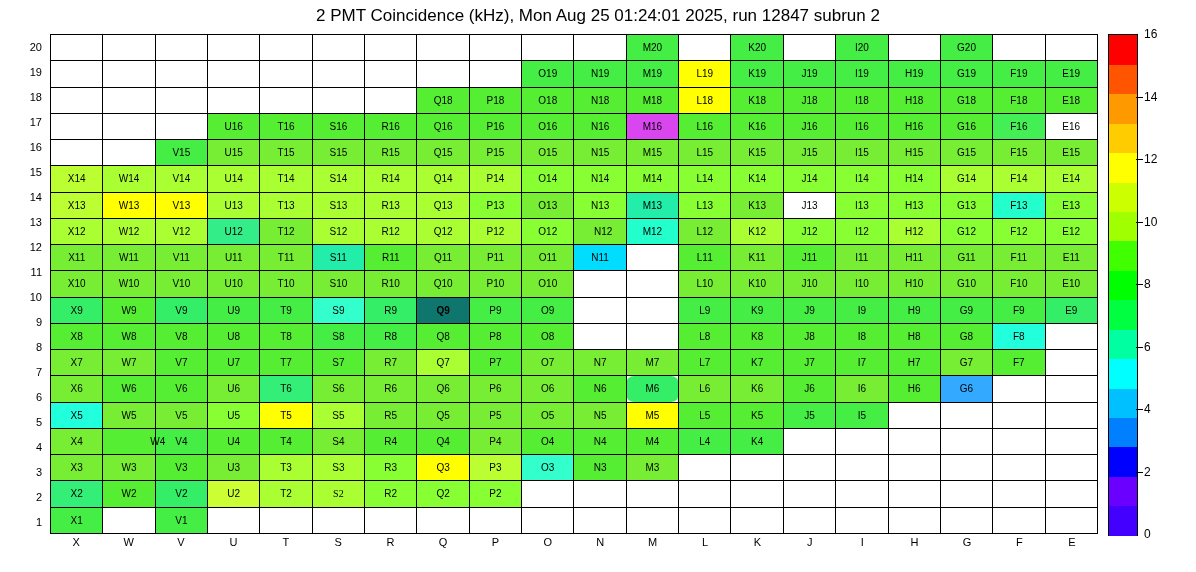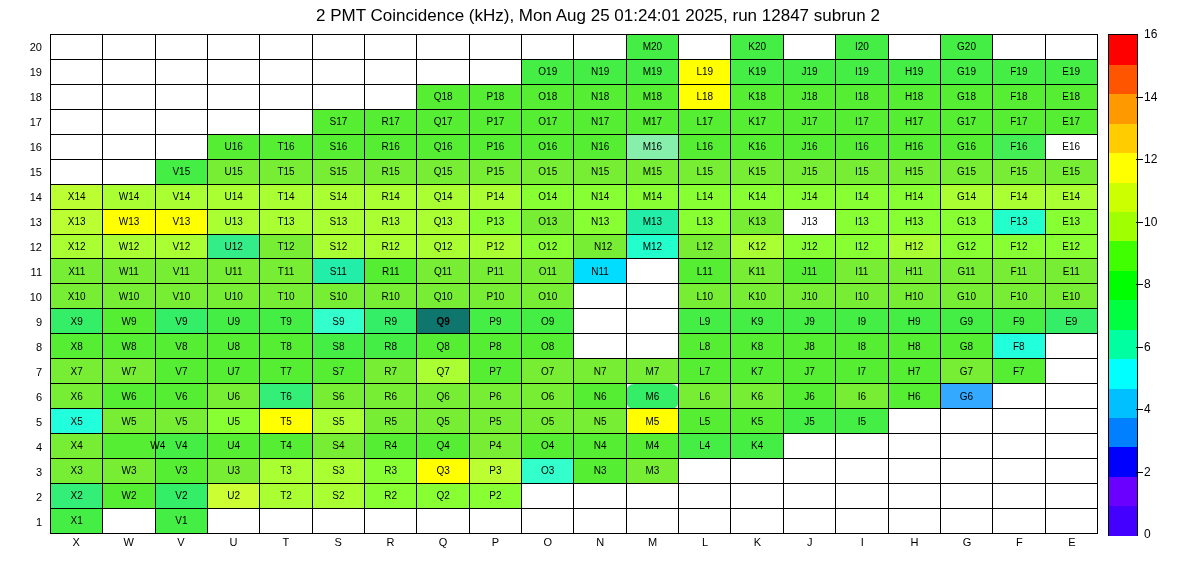--- a/index.html
+++ b/index.html
@@ -116,51 +116,29 @@
             <td style="background: rgb(85, 238, 51);">I18</td>
             <td style="background: rgb(85, 238, 51);">H18</td>
             <td style="background: rgb(85, 238, 51);">G18</td>
             <td style="background: rgb(85, 238, 51);">F18</td>
             <td style="background: rgb(85, 238, 51);">E18</td>
           </tr>
           <tr>
             <td class="empty"></td>
             <td class="empty"></td>
             <td class="empty"></td>
-            <td class="empty"></td>
-            <td class="empty"></td>
-            <td style="background: rgb(85, 238, 51);">S17</td>
-            <td style="background: rgb(85, 238, 51);">R17</td>
-            <td style="background: rgb(85, 238, 51);">Q17</td>
-            <td style="background: rgb(85, 238, 51);">P17</td>
-            <td style="background: rgb(85, 238, 51);">O17</td>
-            <td style="background: rgb(85, 238, 51);">N17</td>
-            <td style="background: rgb(85, 238, 51);">M17</td>
-            <td style="background: rgb(85, 238, 51);">L17</td>
-            <td style="background: rgb(85, 238, 51);">K17</td>
-            <td style="background: rgb(85, 238, 51);">J17</td>
-            <td style="background: rgb(85, 238, 51);">I17</td>
-            <td style="background: rgb(85, 238, 51);">H17</td>
-            <td style="background: rgb(85, 238, 51);">G17</td>
-            <td style="background: rgb(85, 238, 51);">F17</td>
-            <td style="background: rgb(85, 238, 51);">E17</td>
-          </tr>
-          <tr>
-            <td class="empty"></td>
-            <td class="empty"></td>
-            <td class="empty"></td>
             <td style="background: rgb(85, 238, 51);">U16</td>
             <td style="background: rgb(85, 238, 51);">T16</td>
             <td style="background: rgb(85, 238, 51);">S16</td>
             <td style="background: rgb(85, 238, 51);">R16</td>
             <td style="background: rgb(85, 238, 51);">Q16</td>
             <td style="background: rgb(85, 238, 51);">P16</td>
             <td style="background: rgb(85, 238, 51);">O16</td>
             <td style="background: rgb(85, 238, 51);">N16</td>
-            <td style="background: #86efac; margin-top: 44px;">M16</td>
+            <td style="background: #d946ef; margin-top: 44px;">M16</td>
             <td style="background: rgb(85, 238, 51);">L16</td>
             <td style="background: rgb(85, 238, 51);">K16</td>
             <td style="background: rgb(85, 238, 51);">J16</td>
             <td style="background: rgb(85, 238, 51);">I16</td>
             <td style="background: rgb(85, 238, 51);">H16</td>
             <td style="background: rgb(85, 238, 51);">G16</td>
             <td style="background: rgb(68, 238, 85);">F16</td>
             <td style="background: rgb(255, 255, 255);">E16</td>
           </tr>
           <tr>
@@ -448,21 +426,21 @@
             <td class="empty"></td>
             <td class="empty"></td>
             <td class="empty"></td>
           </tr>
           <tr>
             <td style="background: rgb(51, 238, 119);">X2</td>
             <td style="background: rgb(85, 238, 51);">W2</td>
             <td style="background: rgb(51, 238, 102);">V2</td>
             <td style="background: rgb(204, 255, 51);">U2</td>
             <td style="background: rgb(170, 255, 51);">T2</td>
-            <td style="background: rgb(170, 255, 51);">S2</td>
+            <td style="background: rgb(170, 255, 51); font-family: Liberation Serif, serif;">S2</td>
             <td style="background: rgb(136, 255, 51);">R2</td>
             <td style="background: rgb(136, 255, 51);">Q2</td>
             <td style="background: rgb(136, 255, 51);">P2</td>
             <td class="empty"></td>
             <td class="empty"></td>
             <td class="empty"></td>
             <td class="empty"></td>
             <td class="empty"></td>
             <td class="empty"></td>
             <td class="empty"></td>

